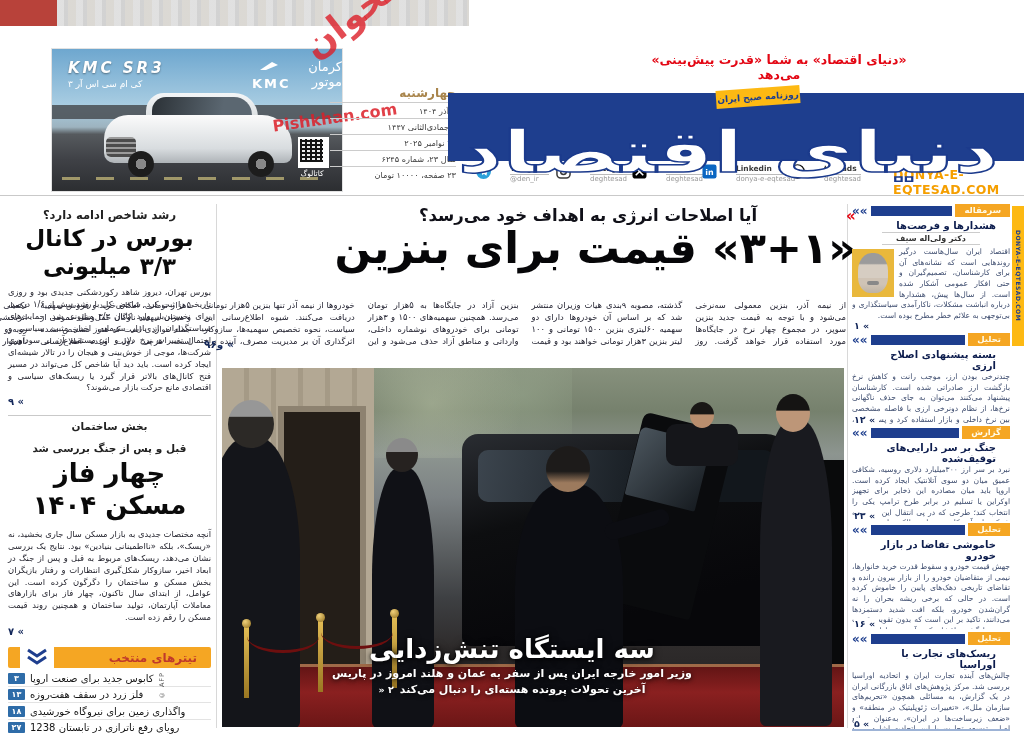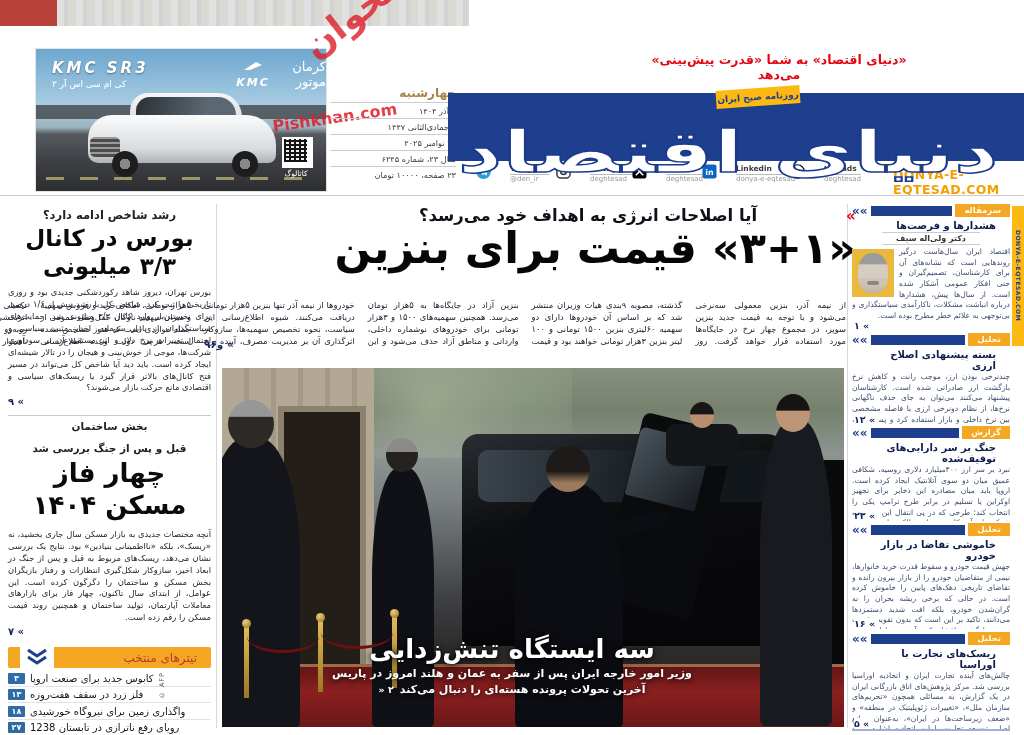--- a/index.html
+++ b/index.html
@@ -9,30 +9,30 @@
   .rtl{direction:rtl;}
   .ltr{direction:ltr;}
 
   
   .topstrip{left:0;top:0;width:1024px;height:30px;background:#fff;}
   .topstrip-red{left:0;top:0;width:57px;height:26px;background:#b8423a;}
   .topstrip-gray{left:57px;top:0;width:412px;height:26px;
     background:repeating-linear-gradient(90deg,#d9d9d9 0 7px,#c7c7c7 7px 11px,#d2cfc9 11px 19px);opacity:.8;}
 
   
-  .ad{left:35px;top:48px;width:290px;height:142px;overflow:hidden;border:1px solid #e2e2e2;
+  .ad{left:51px;top:48px;width:290px;height:142px;overflow:hidden;border:1px solid #e2e2e2;
       background:linear-gradient(180deg,#6ea7cf 0%,#a9cde2 40%,#9db3bf 55%,#565a5e 60%,#3f4146 78%,#2c2e31 100%);}
   .ad-bridge{position:absolute;left:0;top:56px;width:290px;height:14px;background:#494d52;opacity:.85;}
   .ad-lane{position:absolute;left:10px;top:128px;width:270px;height:3px;
       background:repeating-linear-gradient(90deg,#cfc27e 0 18px,transparent 18px 34px);opacity:.7;}
   .ad-brand-latin{position:absolute;left:16px;top:10px;color:#fff;font-size:15px;font-weight:bold;
       font-style:italic;letter-spacing:3px;text-shadow:0 1px 2px rgba(0,0,0,.4);}
   .ad-brand-fa{position:absolute;left:16px;top:30px;color:#fff;font-size:9px;letter-spacing:1px;}
   .ad-kmc-mark{position:absolute;left:200px;top:8px;width:34px;text-align:center;}
-  .ad-kmc-text{color:#fff;font-size:11px;font-weight:bold;letter-spacing:2px;font-style:italic;}
+  .ad-kmc-text{color:#fff;font-size:13px;font-weight:bold;letter-spacing:2px;}
   .ad-maker{position:absolute;left:248px;top:10px;color:#fff;font-size:13px;}
   .ad-car-body{position:absolute;left:52px;top:66px;width:188px;height:48px;background:linear-gradient(180deg,#fbfbfb,#d8dcdf 70%,#aeb3b7);border-radius:24px 30px 8px 10px;}
   .ad-car-cabin{position:absolute;left:94px;top:44px;width:112px;height:34px;background:linear-gradient(180deg,#f4f6f7,#d2d7da);border-radius:18px 24px 0 0;}
   .ad-car-win{position:absolute;left:100px;top:48px;width:100px;height:25px;background:linear-gradient(100deg,#2b3136,#5b6771 70%);border-radius:14px 18px 0 0;}
   .ad-grille{position:absolute;left:54px;top:88px;width:30px;height:20px;border-radius:5px;
       background:repeating-linear-gradient(0deg,#4c4c4c 0 3px,#9b9b9b 3px 5px);}
   .ad-wheel{position:absolute;width:26px;height:26px;border-radius:50%;background:radial-gradient(circle,#888 0 28%,#1d1d1d 30%);}
   .ad-qr{position:absolute;left:246px;top:88px;width:27px;height:27px;background:#fff;padding:2px;}
   .ad-qr-i{width:23px;height:23px;
       background:repeating-linear-gradient(0deg,#141414 0 2px,transparent 2px 4px),
@@ -68,21 +68,21 @@
 
   
   .leftcol{left:8px;top:204px;width:203px;}
   .kicker{font-size:11.5px;font-weight:bold;color:#222;text-align:center;margin-top:4px;}
   .l-title{font-size:23px;font-weight:bold;color:#0a0a0a;text-align:center;line-height:1.22;}
   .l-body{font-size:8.4px;line-height:1.42;text-align:justify;color:#24242e;margin-top:7px;direction:rtl;}
   .pref{font-size:10px;font-weight:bold;color:#13275a;text-align:left;margin-top:2px;}
   .ldiv{border-top:1px solid #c9c9c9;margin:8px 0 2px;}
   .hl-header{position:relative;margin:10px 0 2px;height:21px;background:#f5a623;border-radius:2px;
       display:flex;align-items:center;justify-content:flex-end;padding-left:44px;}
-  .hl-title{color:#c0392b;font-size:12px;font-weight:normal;padding-left:8px;padding-right:14px;}
+  .hl-title{color:#c0392b;font-size:12px;font-weight:bold;padding-left:8px;padding-right:14px;}
   .hl-chev{position:absolute;left:12px;top:-3px;width:34px;height:26px;background:#fff;display:flex;align-items:center;justify-content:center;}
   .hl-row{display:flex;align-items:center;gap:5px;height:15.6px;border-bottom:1px solid #e3e3e3;}
   .hl-badge{width:17px;height:11px;background:#2e6ca8;color:#fff;font-size:8px;font-weight:bold;
       display:flex;align-items:center;justify-content:center;border-radius:1px;flex:none;}
   .hl-label{font-size:10px;font-weight:normal;color:#141414;direction:rtl;white-space:nowrap;}
   .afp{left:158px;top:672px;writing-mode:vertical-rl;transform:rotate(180deg);font-size:6.5px;color:#555;letter-spacing:1px;}
 
   
   .lead-kicker{left:351px;top:206px;width:474px;text-align:center;font-size:16.5px;font-weight:bold;color:#101018;}
   .lead-mark{left:846px;top:207px;font-size:15px;font-weight:bold;color:#e30613;}

